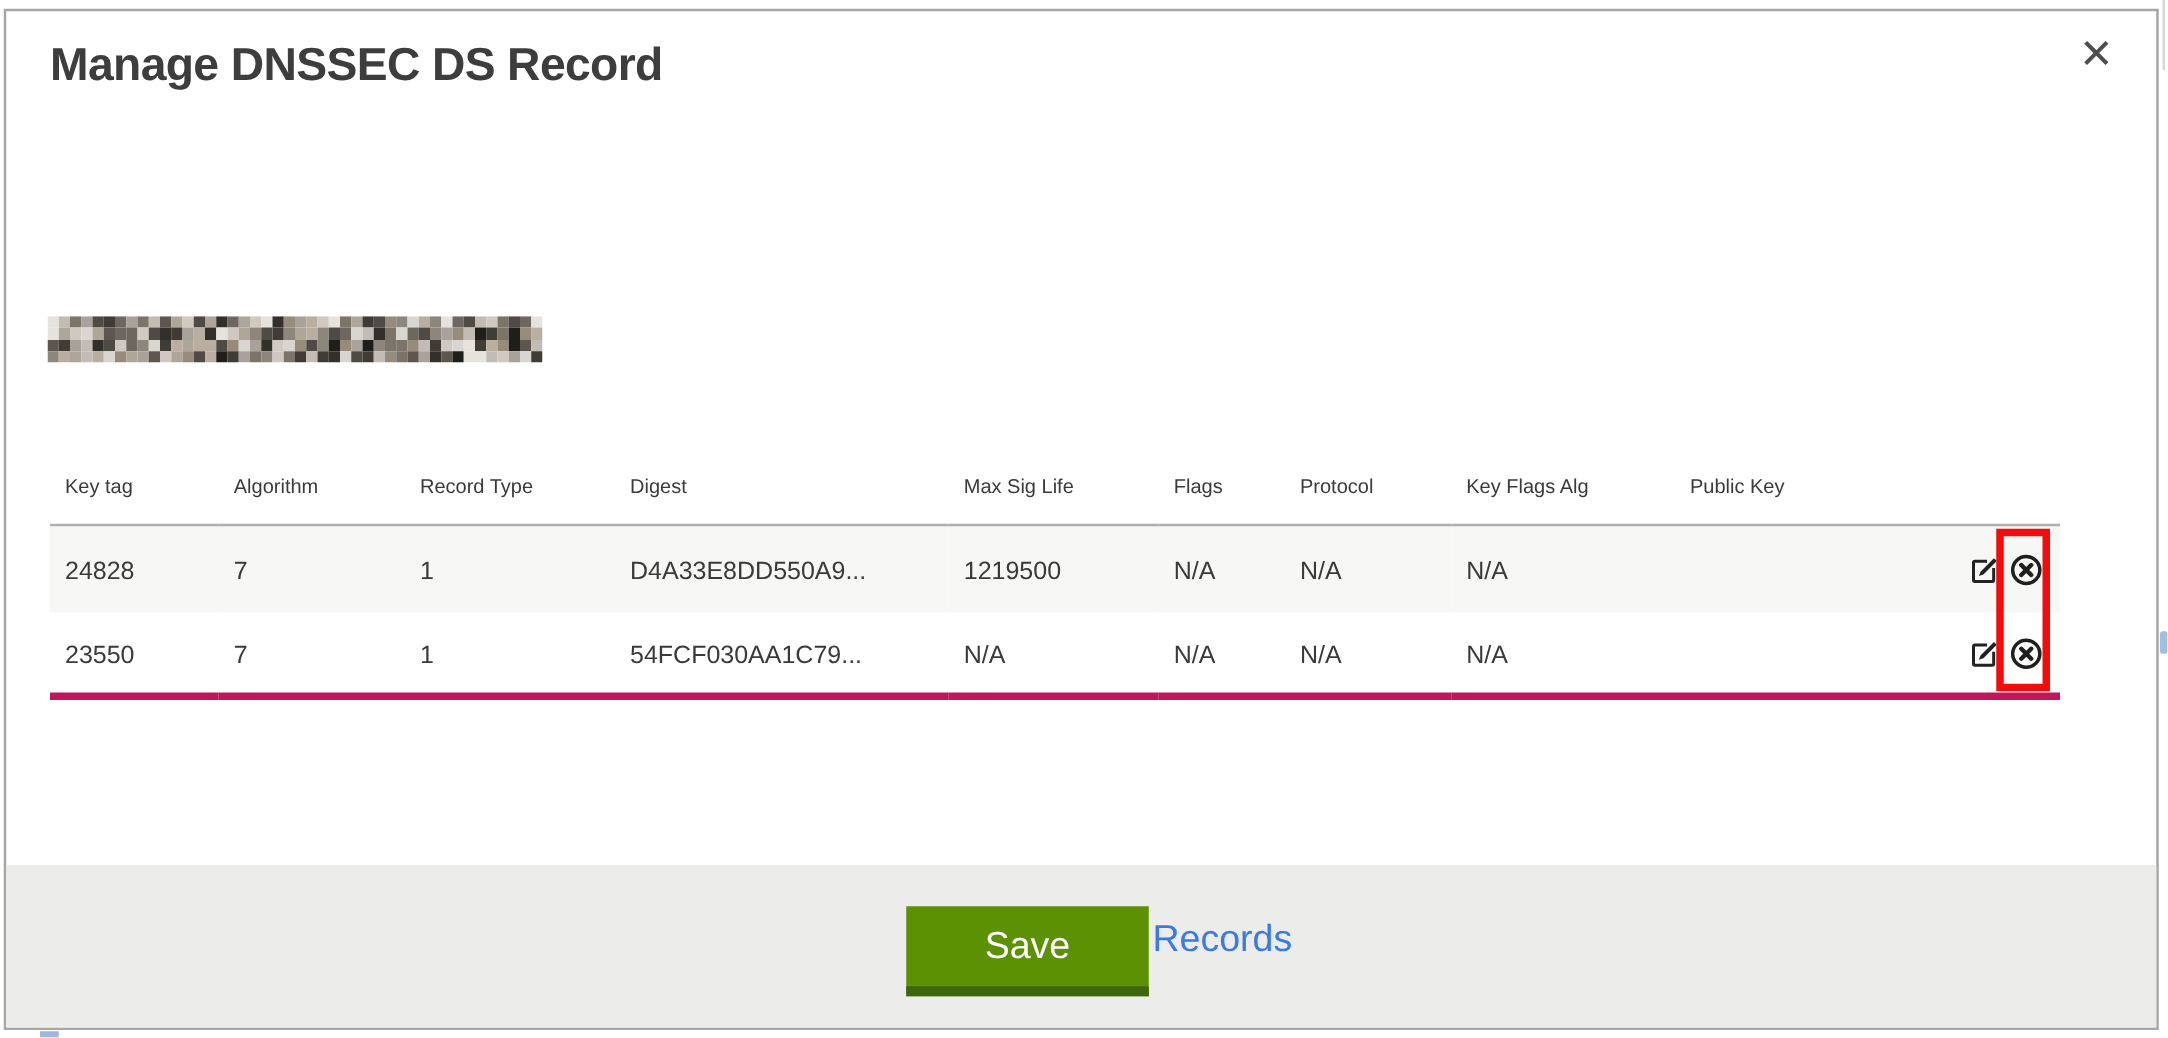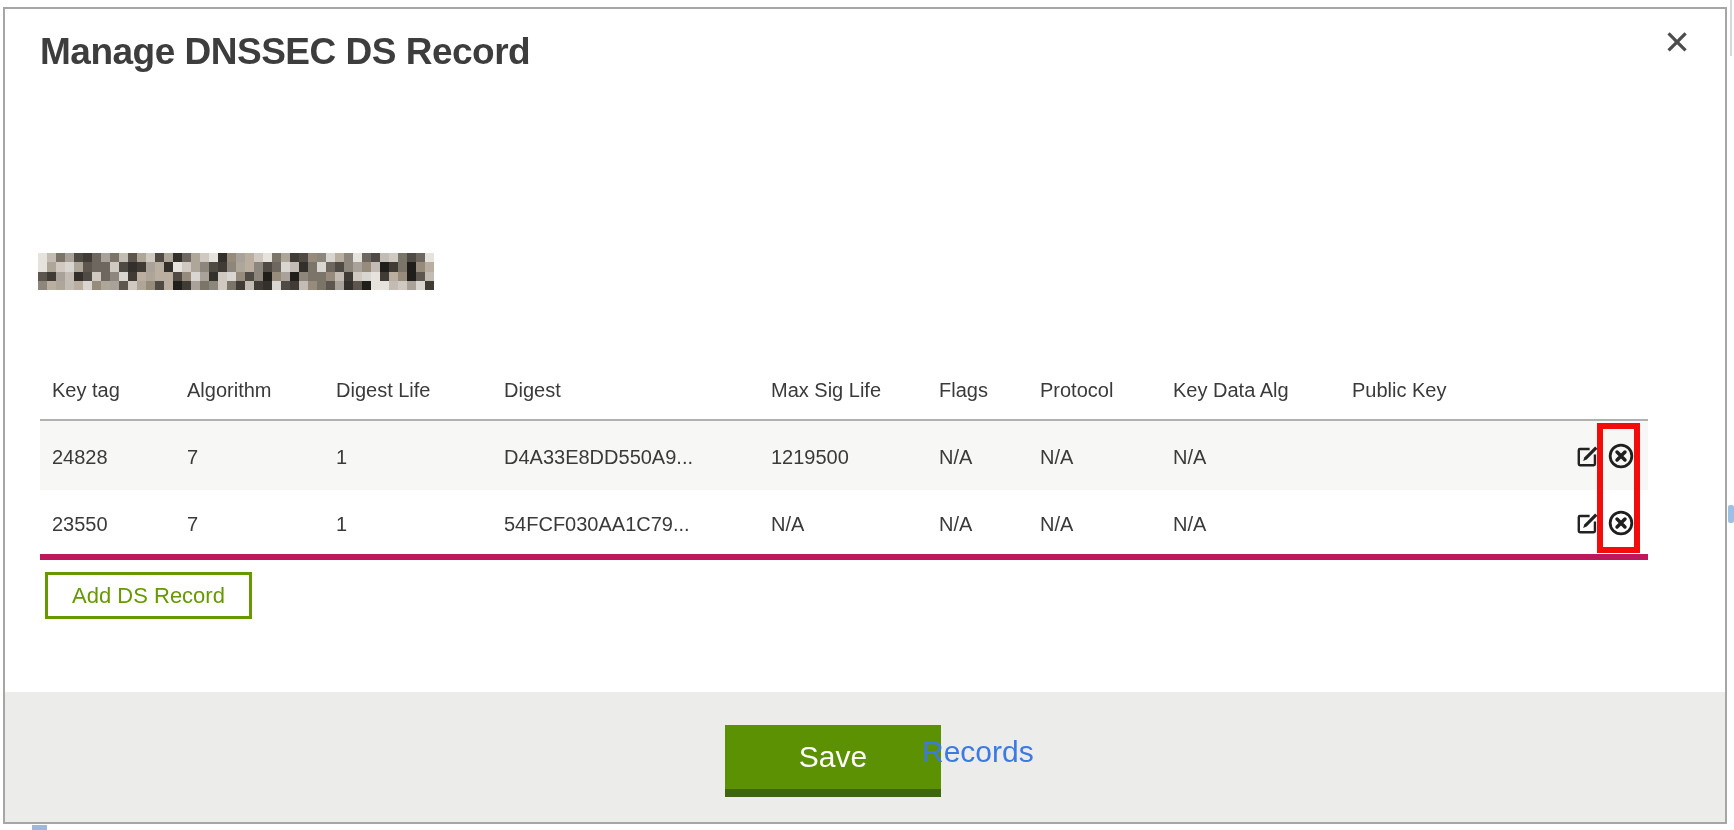--- a/index.html
+++ b/index.html
@@ -29,21 +29,21 @@
   .domain-blur { position:absolute; left:33px; top:244px; width:396px; height:37px;
                  display:grid; grid-template-columns:repeat(44,9px);
                  grid-auto-rows:9.25px; overflow:hidden; }
   .domain-blur div { width:9px; height:9.25px; }
 
   .instruction { position:absolute; left:35px; top:312px; font-size:25px; color:#3d3d3d; }
 
   
   table.ds-table { position:absolute; left:35px; top:352px; width:1608px;
                    border-collapse:collapse; table-layout:fixed; }
-  .ds-table th { text-align:left; font-weight:normal; font-size:20px; color:#3a3a3a;
+  .ds-table th { text-align:left; font-weight:normal; font-size:16px; color:#3a3a3a;
                  padding:0 0 0 12px; height:59px; vertical-align:middle;
                  border-bottom:2px solid #b0b0b0; white-space:nowrap; overflow:hidden; }
   .ds-table td { font-size:20px; color:#3a3a3a; padding:4px 0 0 12px;
                  vertical-align:middle; white-space:nowrap; overflow:hidden; }
   .ds-table tr.r0 { height:70px; background:#f7f7f5; }
   .ds-table tr.r1 { height:67px; background:#ffffff; }
   .ds-table tbody tr:last-child td { border-bottom:6px solid #be185d; }
   .actions-wrap { display:flex; justify-content:flex-end; align-items:center;
                   gap:5px; padding-right:13px; }
   .icon-btn { border:none; background:transparent; padding:0; cursor:pointer;
@@ -53,21 +53,21 @@
   .red-box { position:absolute; left:1592px; top:414px; width:43px; height:130px;
              border:6px solid #f20c0c; z-index:5; pointer-events:none; }
 
   .add-btn { position:absolute; left:40px; top:563px; width:207px; height:47px;
              background:#ffffff; border:3px solid #669900; color:#669900;
              font-size:22px; cursor:pointer; font-family:inherit; }
 
   
   .footer { position:absolute; left:0; top:683px; width:1720px; height:130px;
             background:#ececeb; }
-  .save-btn { position:absolute; left:720px; top:33px; width:216px; height:72px;
+  .save-btn { position:absolute; left:720px; top:33px; width:194px; height:72px;
               background:#5c9104; border:none; border-bottom:8px solid #3e660e;
               color:#ffffff; font-size:30px; cursor:pointer; font-family:inherit; }
   .cancel-link { position:absolute; left:917px; top:43px; font-size:30px;
                  color:#3b7ae2; text-decoration:none; cursor:pointer; }
 </style>
 </head>
 <body>
 
 <div class="artifact art-right-line"></div>
 <div class="artifact art-right-blue"></div>
@@ -271,26 +271,26 @@
         <col style="width:101px">
       <col style="width:133px">
         <col style="width:179px">
         <col style="width:184px">
       <col style="width:124px">
     </colgroup>
     <thead>
       <tr>
         <th>Key tag</th>
         <th>Algorithm</th>
-        <th>Digest Life</th>
+        <th>Record Type</th>
         <th>Digest</th>
         <th>Max Sig Life</th>
         <th>Flags</th>
         <th>Protocol</th>
-        <th>Key Data Alg</th>
+        <th>Key Flags Alg</th>
         <th>Public Key</th>
         <th></th>
       </tr>
     </thead>
     <tbody>
       <tr class="r0">
         <td>24828</td>
         <td>7</td>
         <td>1</td>
         <td>D4A33E8DD550A9...</td>
@@ -349,20 +349,19 @@
               </span>
             </button>
           </div>
         </td>
       </tr>
     </tbody>
   </table>
 
   <div class="red-box"></div>
 
-  <button class="add-btn">Add DS Record</button>
 
   <div class="footer">
     <button class="save-btn">Save</button>
     <a class="cancel-link">Records</a>
   </div>
 
 </div>
 
 </body></html>

